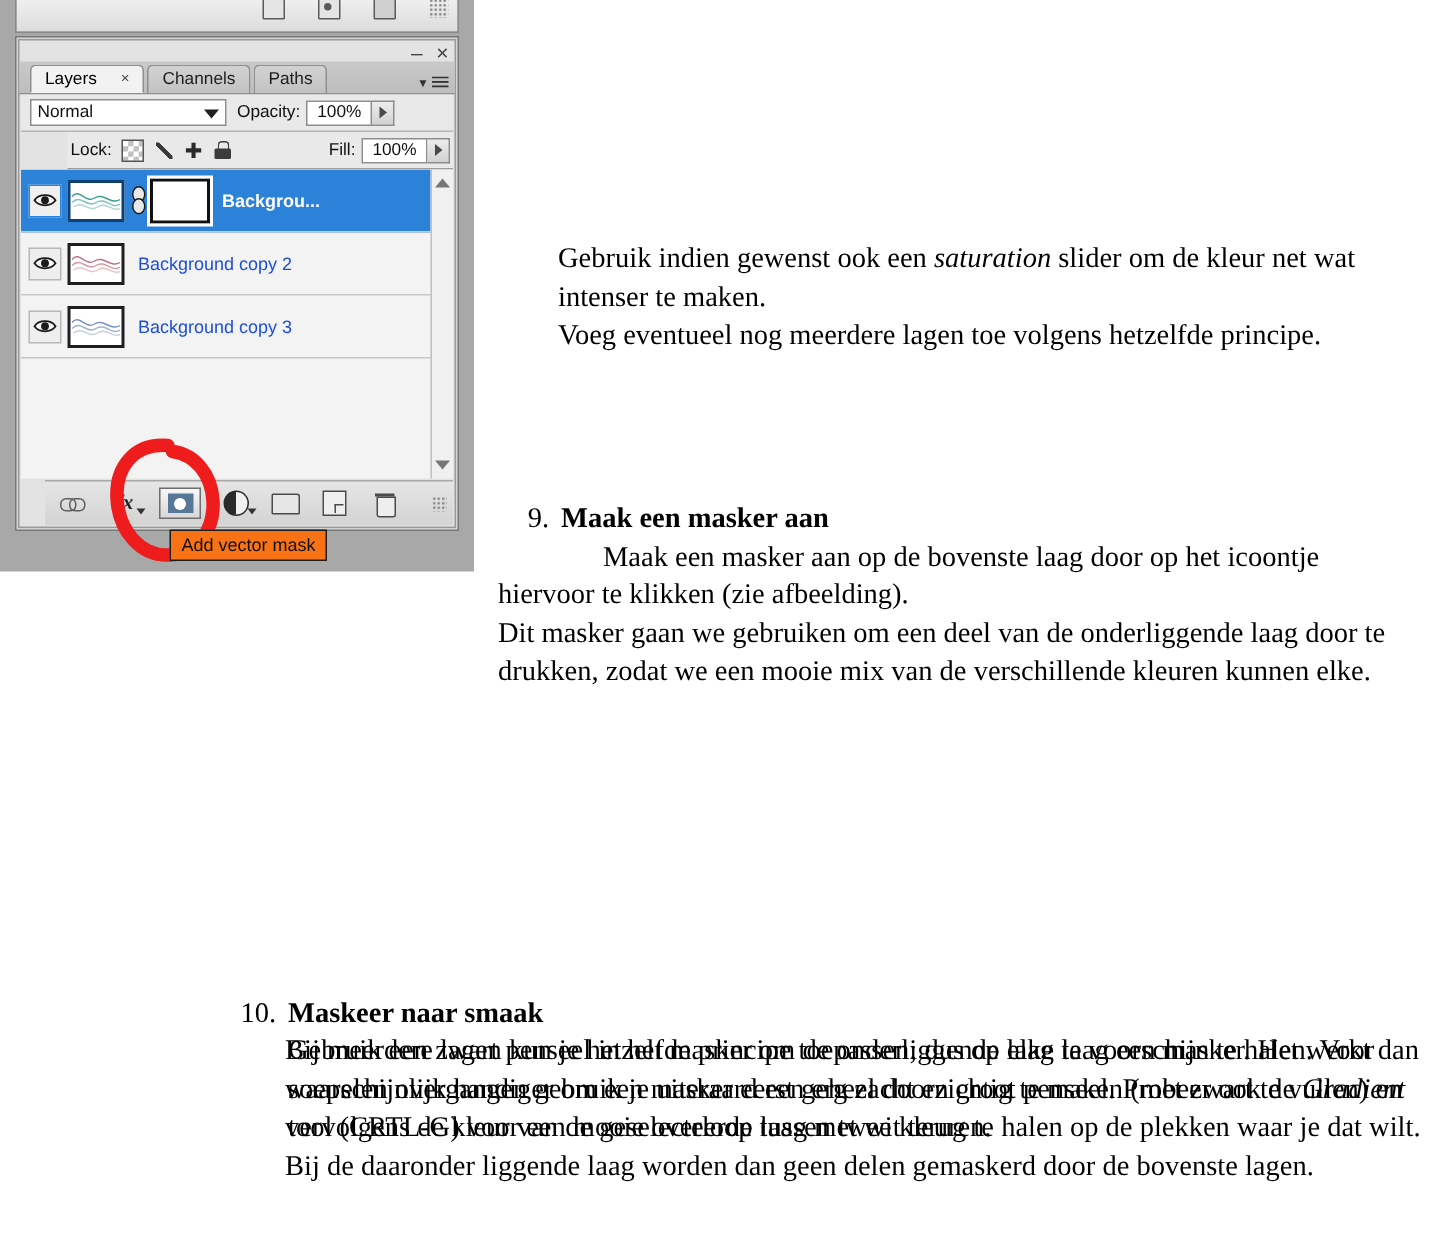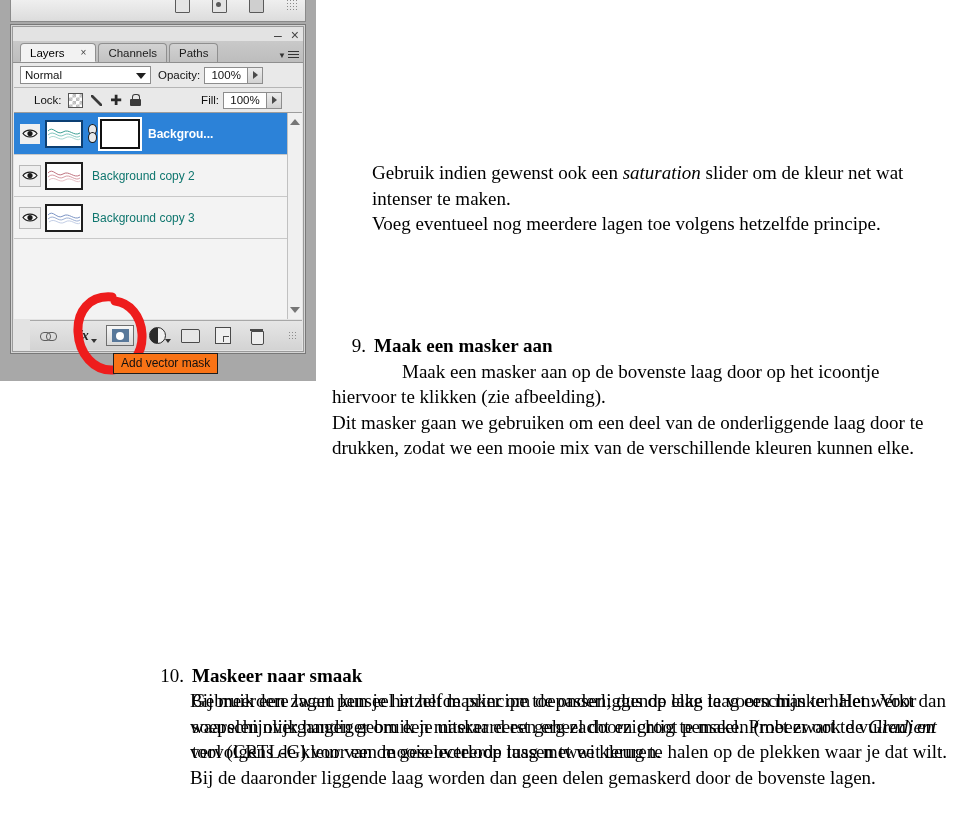--- a/index.html
+++ b/index.html
@@ -139,21 +139,21 @@
     position: absolute;
     left: 1px; right: 1px;
     background: #e9e9e9;
     display: flex;
     align-items: center;
     font-size: 11.5px;
     color: #111;
     box-sizing: border-box;
   }
   .ps-row.blend { top: 36px; height: 25px; padding: 0 6px; border-bottom:1px solid #b5b5b5;}
-  .ps-row.lock  { top: 61px; height: 25px; padding: 0 20px; border-bottom:1px solid #9c9c9c;}
+  .ps-row.lock  { top: 61px; height: 25px; padding: 0 2px; border-bottom:1px solid #9c9c9c;margin-left:31px;}
 
   .blend-select {
     width: 131px; height: 18px;
     background: #fff;
     border: 1px solid #8d8d8d;
     display: flex; align-items: center;
     padding: 0 4px;
     box-sizing: border-box;
     position: relative;
     font-size: 11.5px;
@@ -270,21 +270,21 @@
     width: 40px; height: 30px;
     background: #ffffff;
     border: 2px solid #111;
     outline: 2px solid #ffffff;
     box-sizing: border-box;
     flex: 0 0 auto;
     margin-right: 8px;
   }
   .layer-name {
     font-size: 12px;
-    color: #0f766e;
+    color: #1d4ed8;
     white-space: nowrap;
     overflow: hidden;
   }
   .layer-row.selected .layer-name { color: #ffffff; font-weight: bold; }
   .layer-name.italic { font-style: italic; }
   .row-lock {
     margin-left: auto;
     margin-right: 24px;
     width: 12px; height: 13px;
     position: relative;

